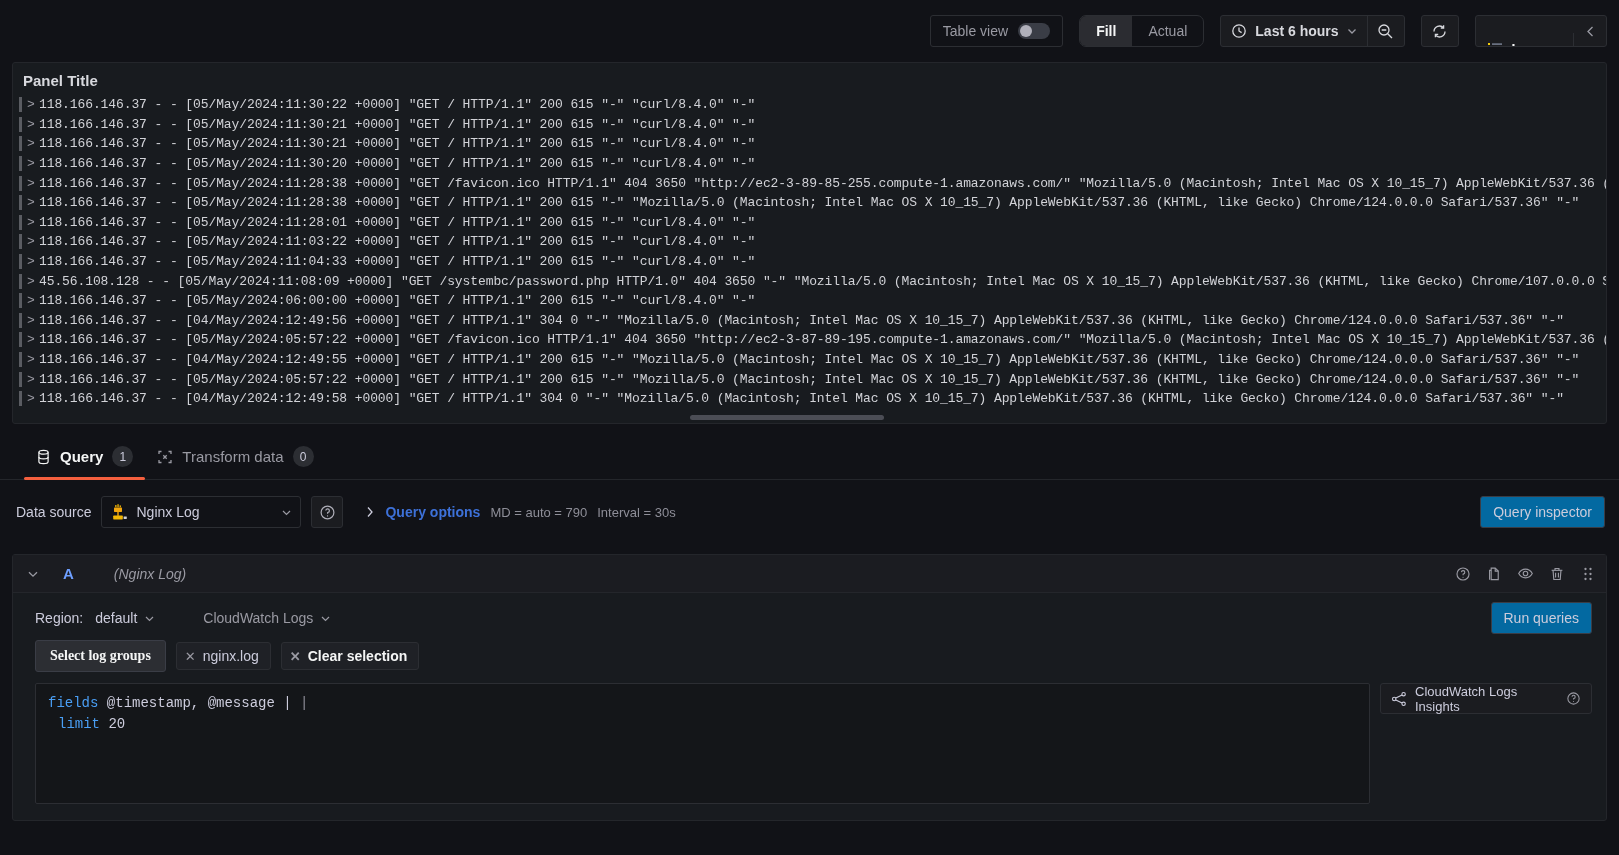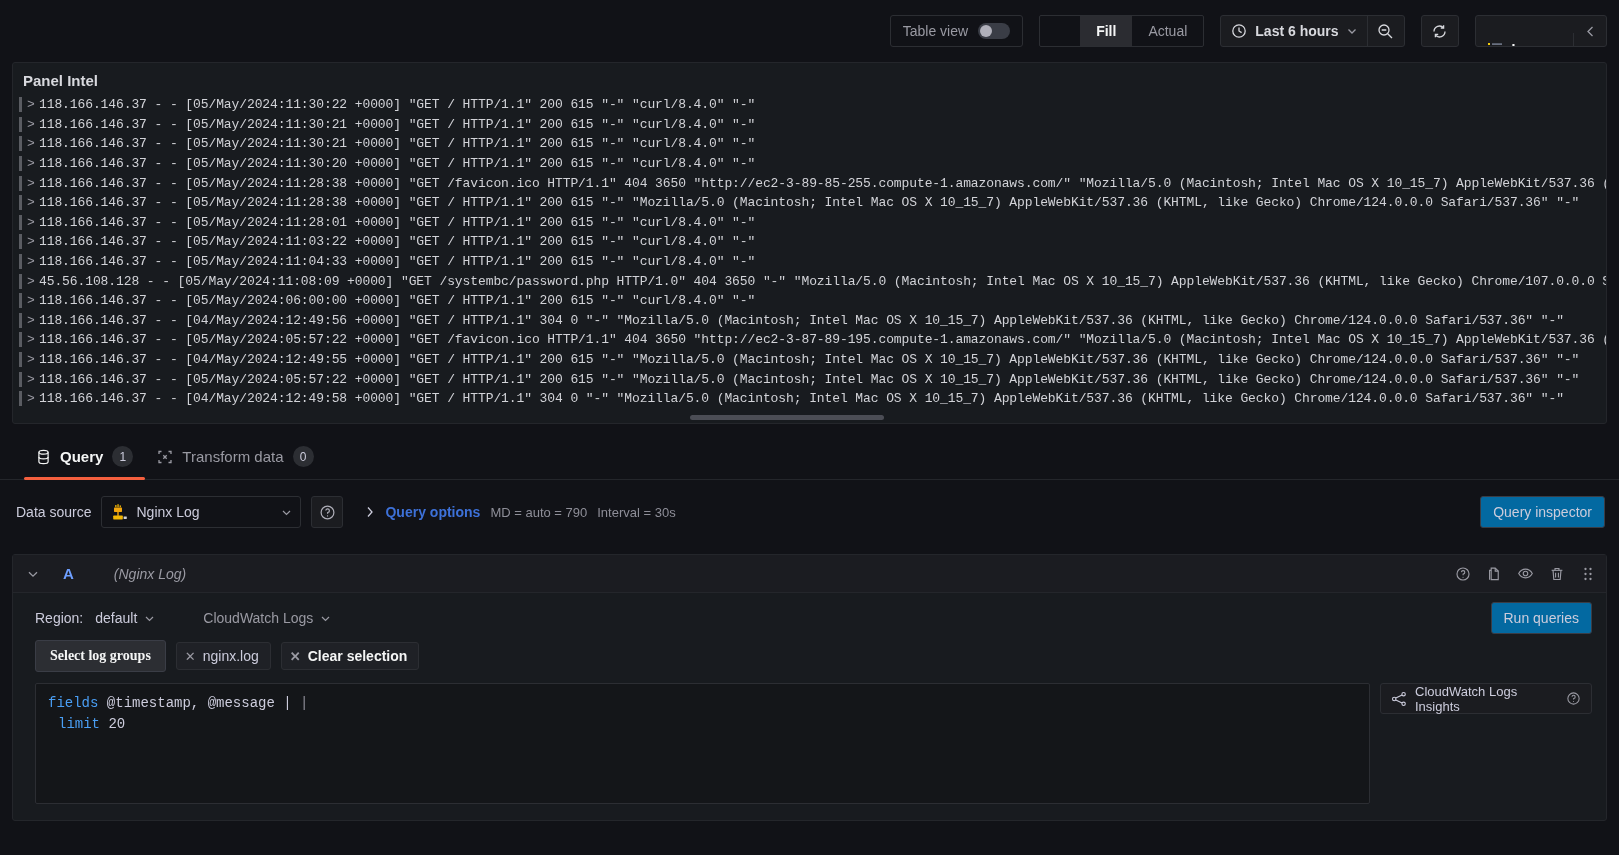--- a/index.html
+++ b/index.html
@@ -41,23 +41,22 @@
   .switch {
     width: 32px; height: 16px; border-radius: 9px;
     background: #3a3d46; position: relative; flex: none;
   }
   .switch::after {
     content: ""; position: absolute; left: 2px; top: 2px;
     width: 12px; height: 12px; border-radius: 50%; background: #b0b0ba;
   }
   .seg {
     display: flex; height: 32px;
-    border: 1px solid #2c2e33; border-radius: 2px; overflow: hidden;
+    border: 1px solid #2c2e33; border-radius: 7px; overflow: hidden;
     background: #111217;
-    padding-left: 40px;
   }
   .seg > div {
     display: flex; align-items: center; justify-content: center;
     padding: 0 16px; font-size: 14px; color: #9a9aa3; cursor: pointer;
   }
   .seg > div.active { background: #2b2c31; color: #f4f5f5; font-weight: bold; }
 
   .timepick {
     display: flex; align-items: center; gap: 8px;
     height: 32px; padding: 0 10px; cursor: pointer;
@@ -334,21 +333,21 @@
       <span>
         <svg width="11" height="13" viewBox="0 0 11 13" fill="none" stroke="#9a9aa3" stroke-width="1.3">
           <path d="M7.5 2L3 6.5L7.5 11"></path>
         </svg>
       </span>
     </div>
   </div>
 </div>
 
 <div class="panel">
-  <div class="panel-title">Panel Intel</div>
+  <div class="panel-title">Panel Title</div>
   <div class="logrows">
 
   <div class="logrow">
         <span class="bar"></span>
         <span class="caret">&gt;</span>
         <span class="txt">118.166.146.37 - - [05/May/2024:11:30:22 +0000] "GET / HTTP/1.1" 200 615 "-" "curl/8.4.0" "-"</span>
       </div>
       <div class="logrow">
         <span class="bar"></span>
         <span class="caret">&gt;</span>

